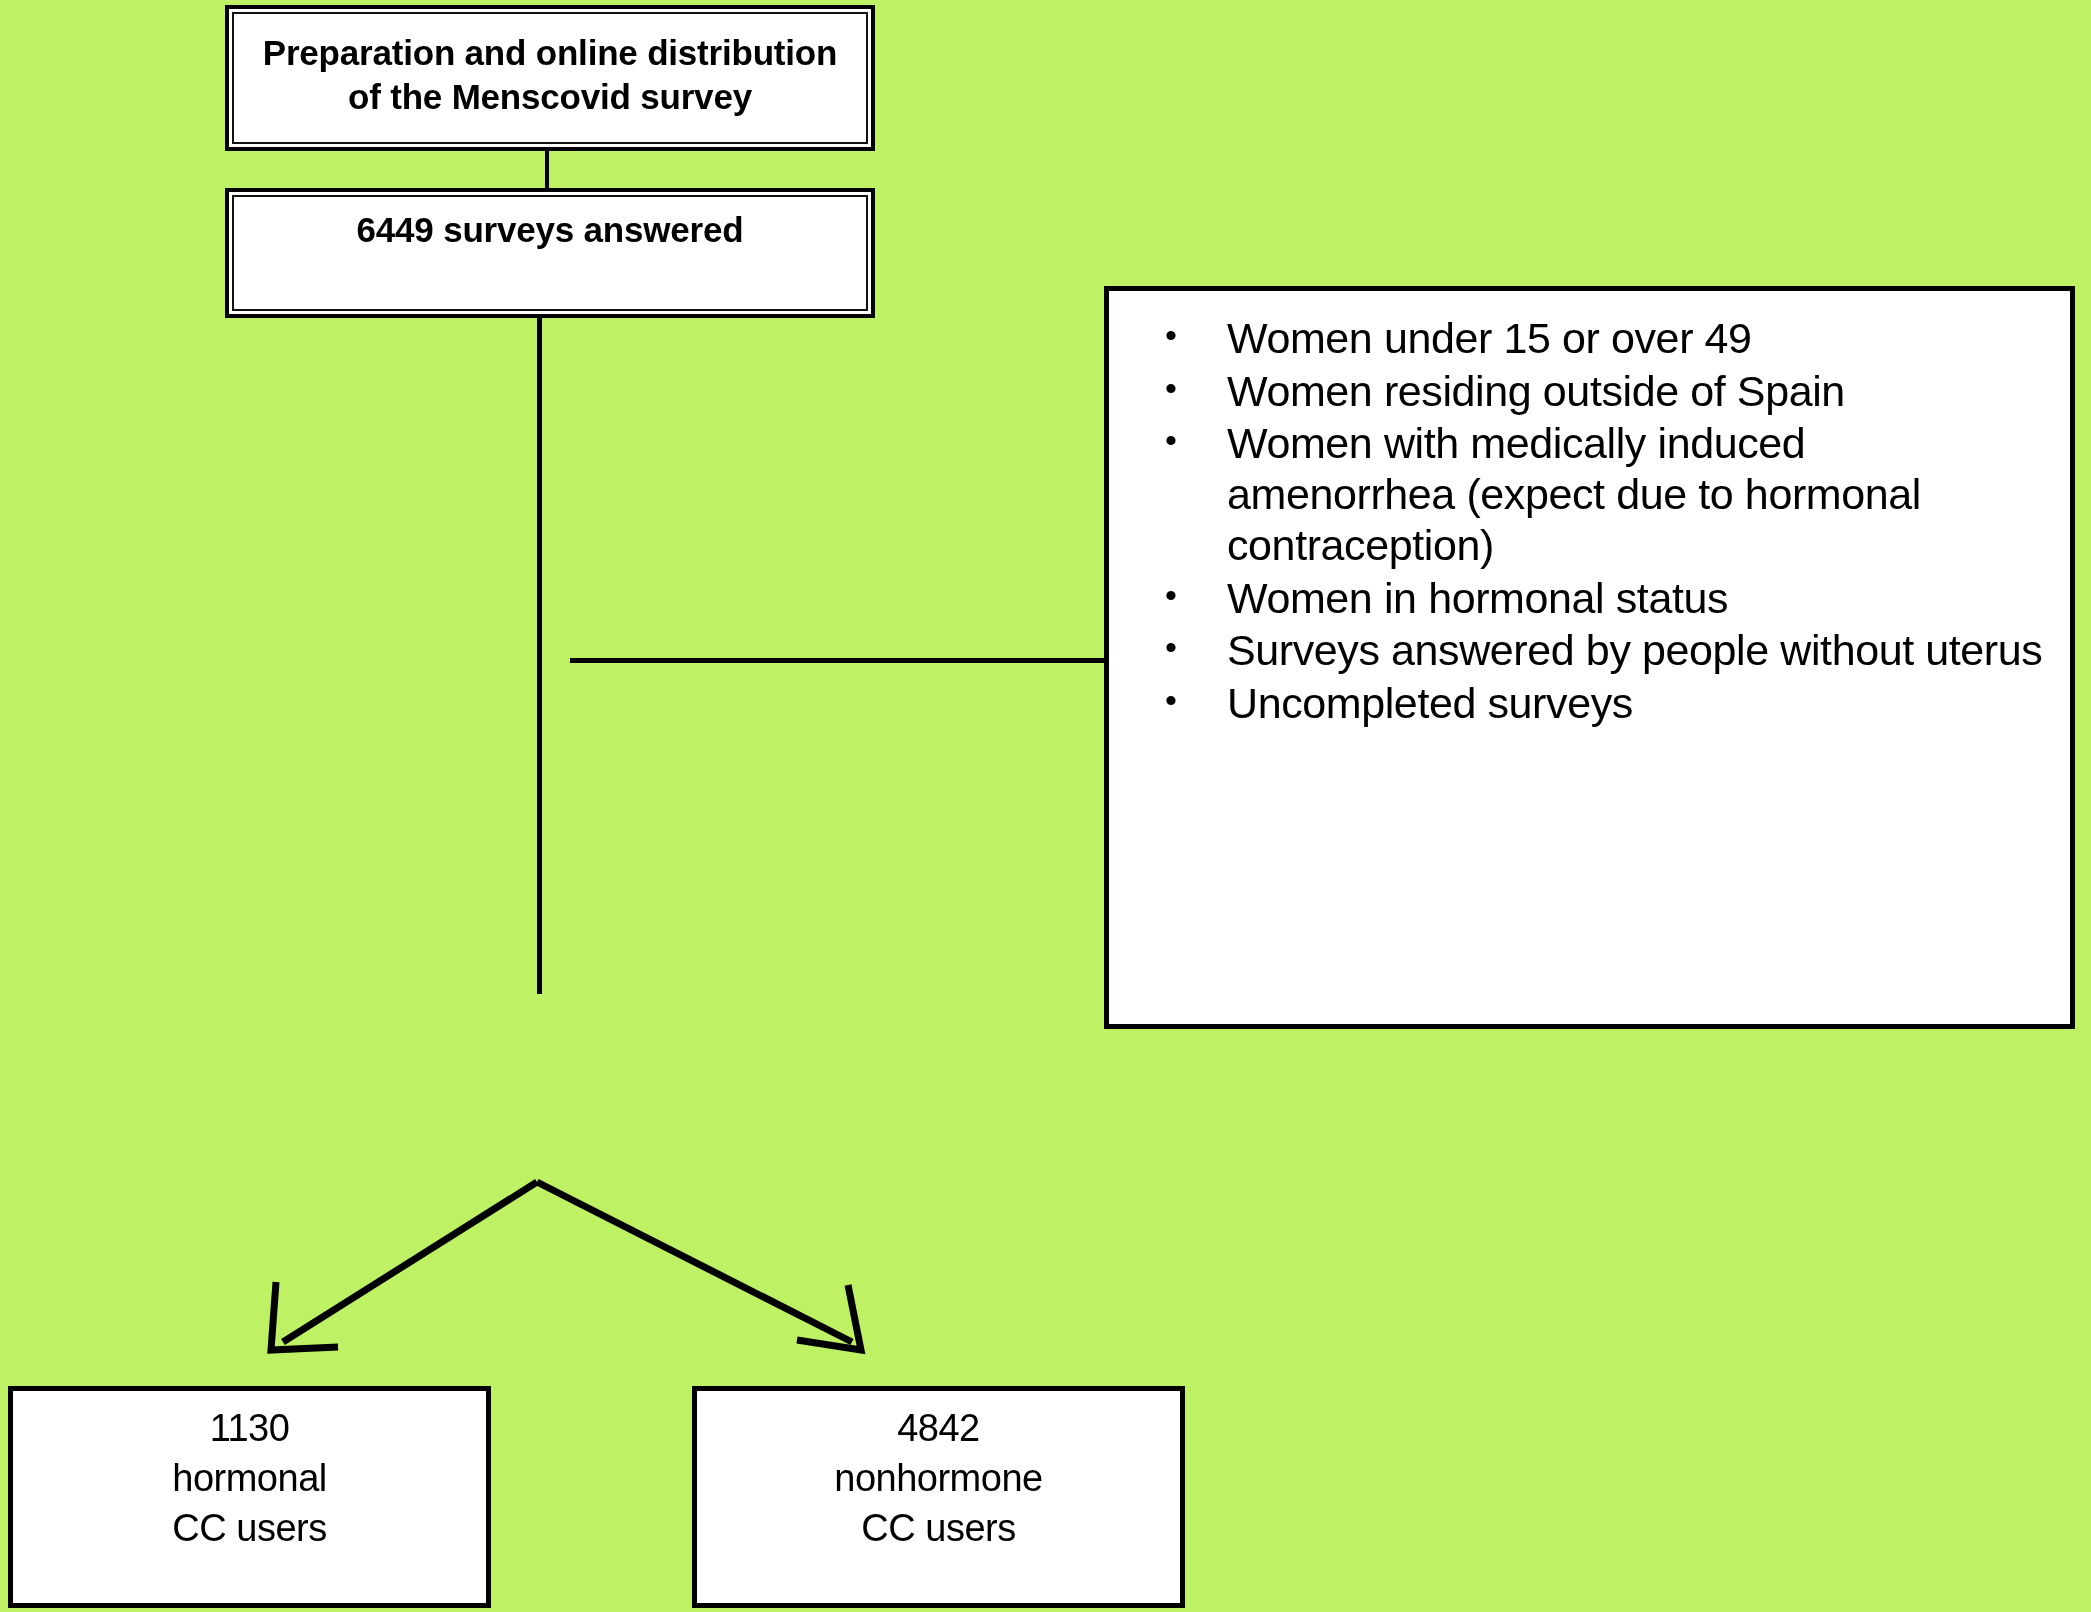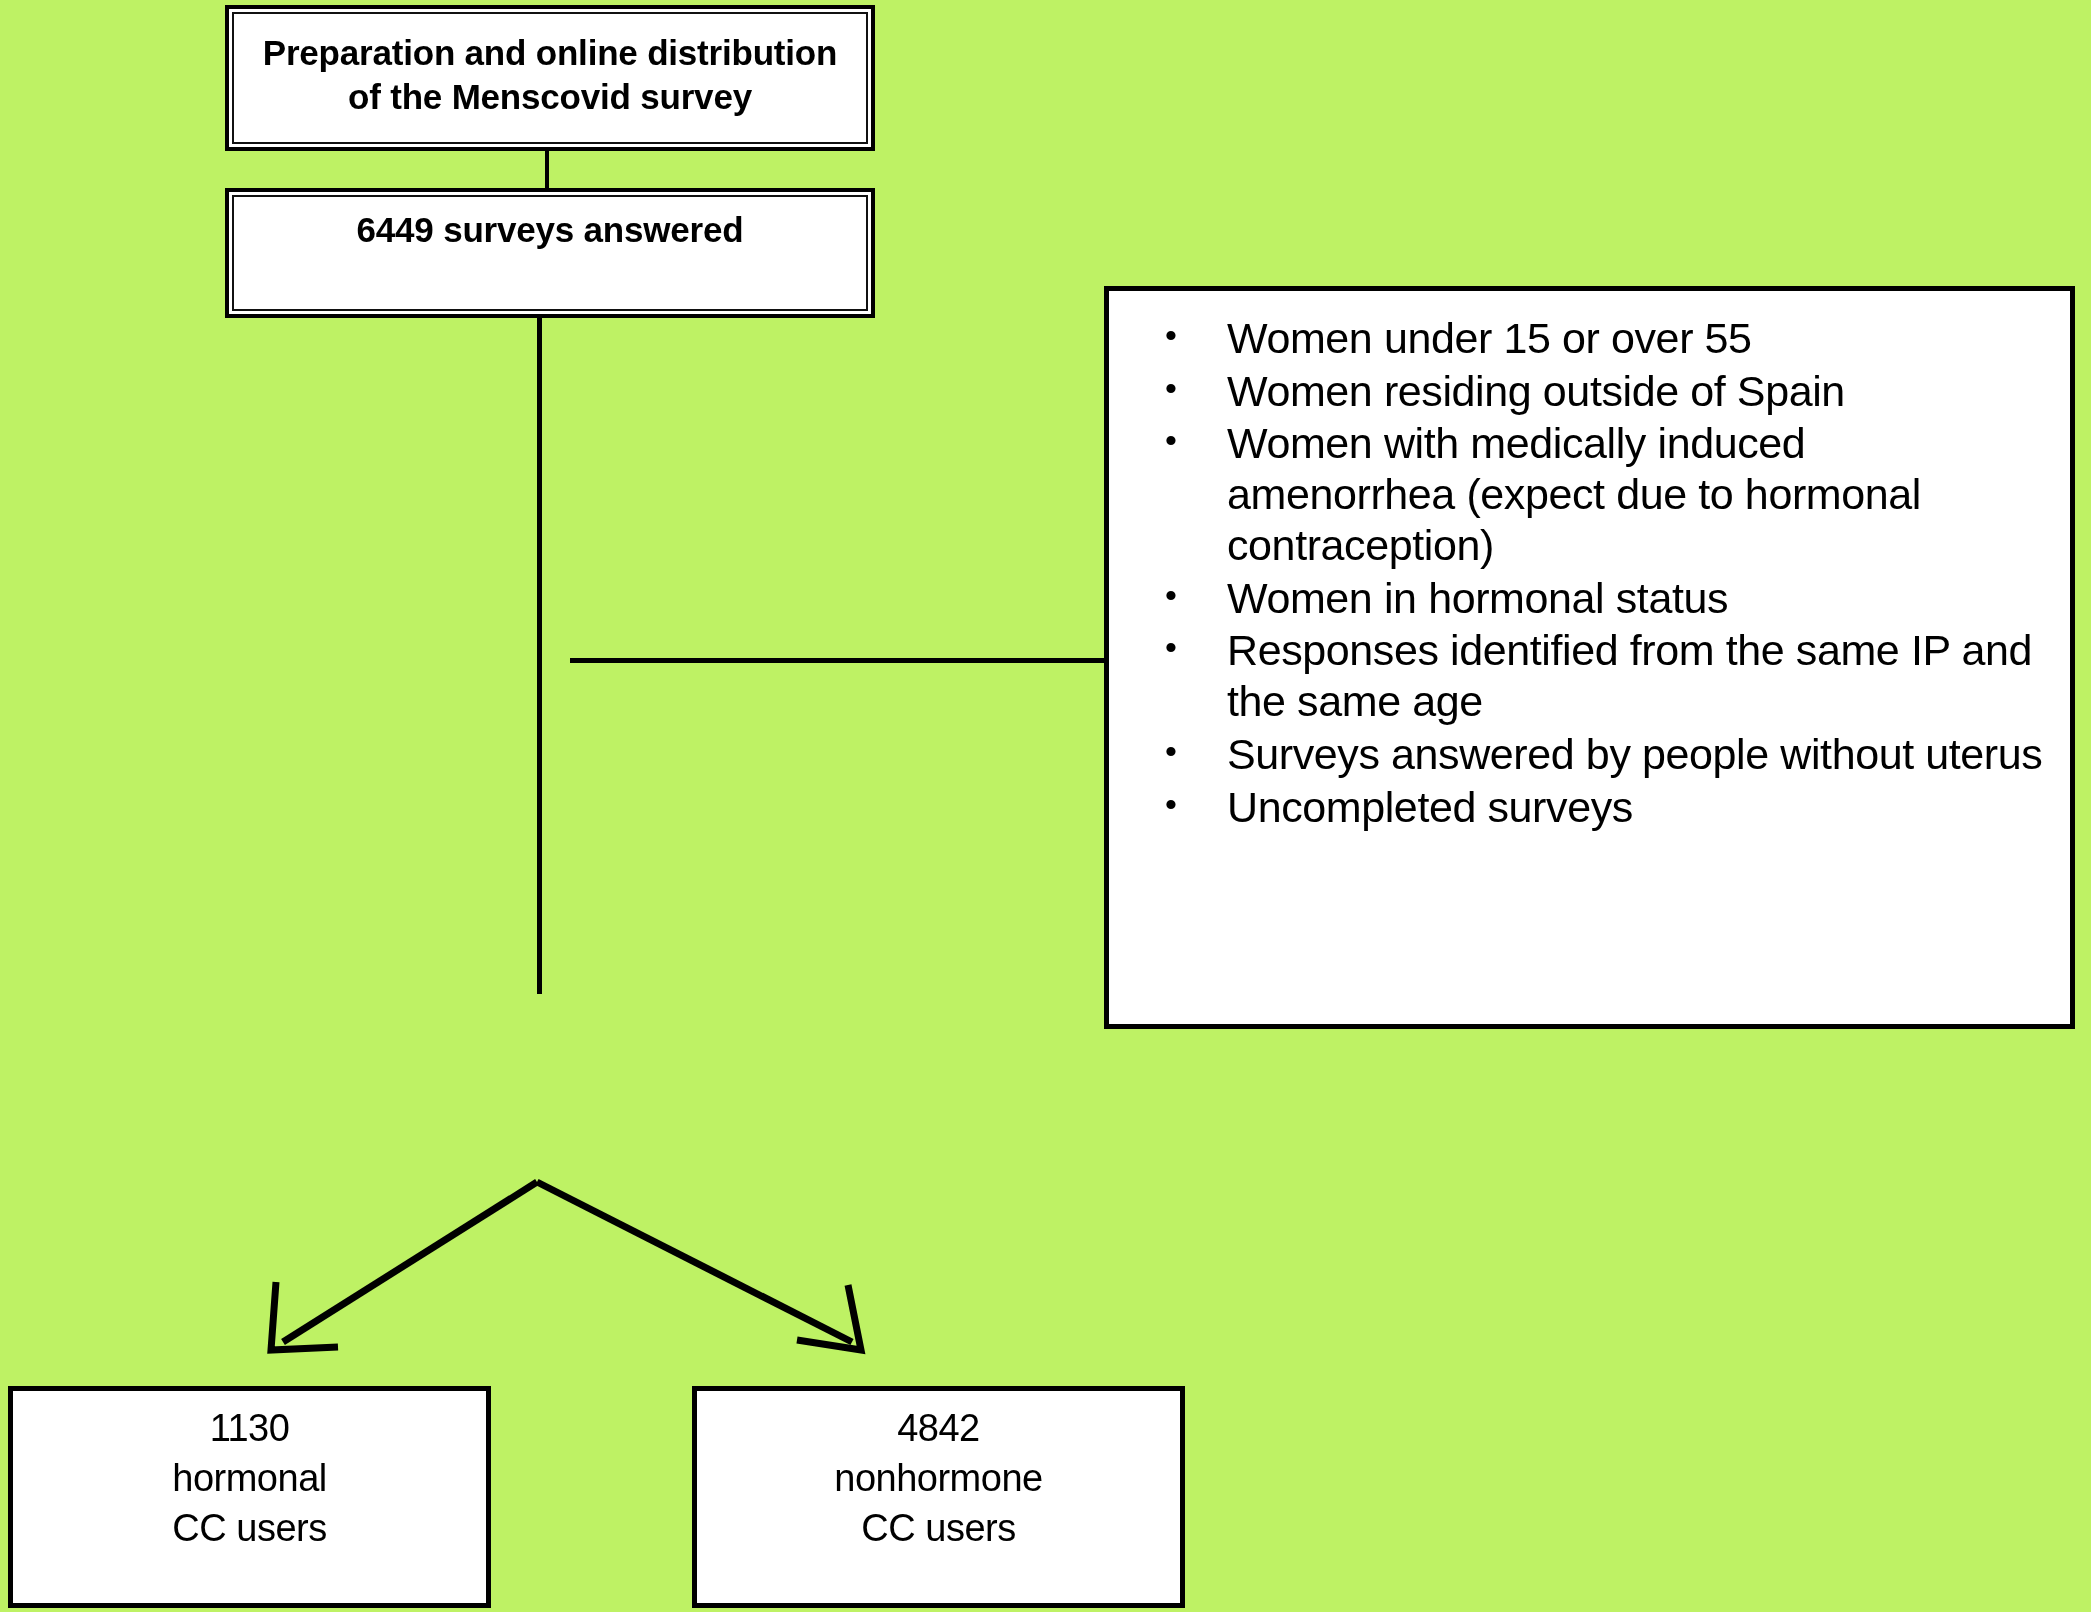--- a/index.html
+++ b/index.html
@@ -161,25 +161,24 @@
     <span class="box-inner"></span>
     <div class="box-text">6449 surveys answered</div>
   </div>
 
   <div class="vline" id="conn-answered-valid"></div>
 
   <div class="hline" id="conn-to-exclusion"></div>
 
   <div class="box" id="box-exclusion">
     <ul>
-      <li>Women under 15 or over 55</li>
+      <li>Women under 15 or over 49</li>
       <li>Women residing outside of Spain</li>
       <li>Women with medically induced amenorrhea (expect due to hormonal contraception)</li>
       <li>Women in hormonal status</li>
-      <li>Responses identified from the same IP and the same age</li>
       <li>Surveys answered by people without uterus</li>
       <li>Uncompleted surveys</li>
     </ul>
   </div>
 
 
   <svg id="arrows-svg" viewBox="0 0 2091 1612">
     <g stroke="#000000" stroke-width="7" fill="none">
       <line x1="537" y1="1182" x2="283" y2="1342"></line>
       <polyline points="276,1282 271,1350 338,1347" stroke-width="7"></polyline>

